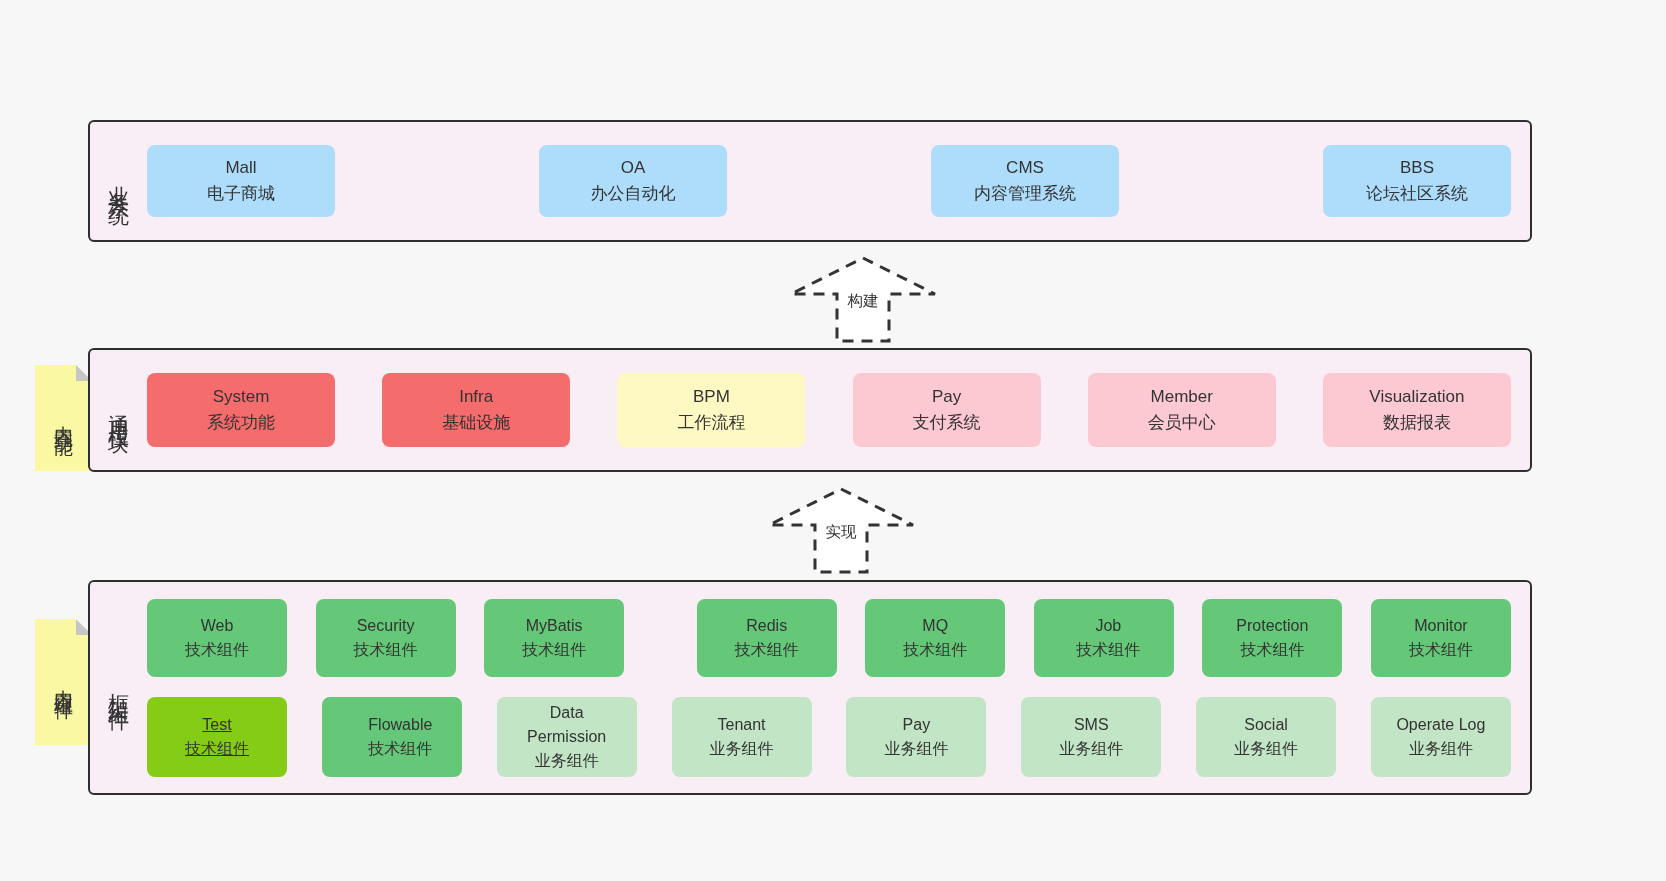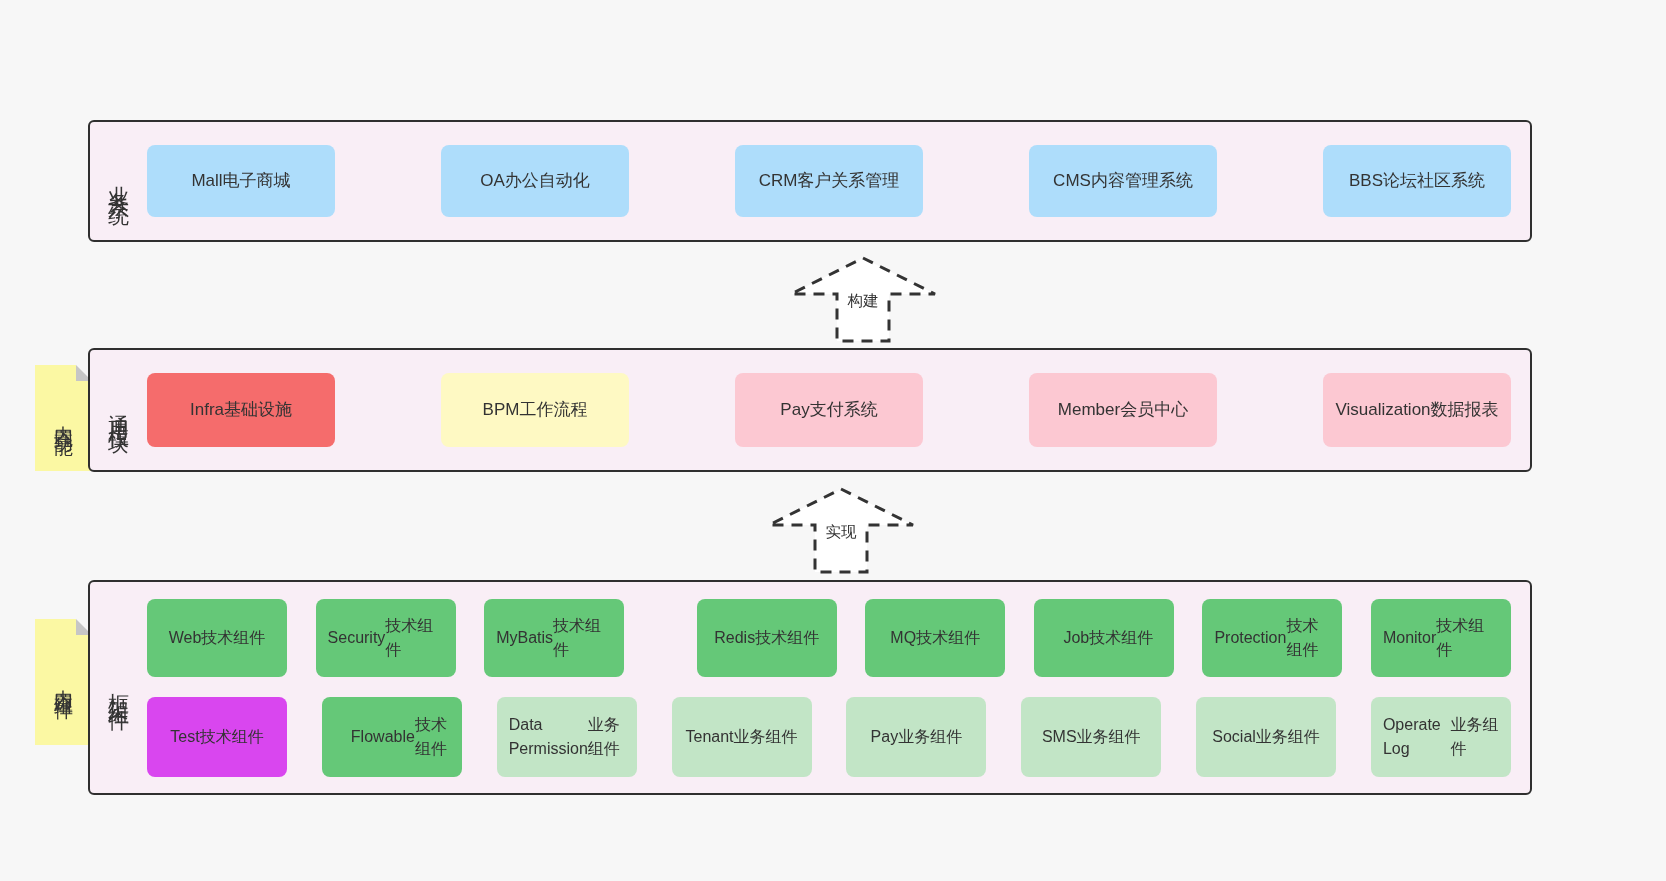--- a/index.html
+++ b/index.html
@@ -17,22 +17,22 @@
   #layer2{top:348px;height:124px;}
   #layer3{top:580px;height:215px;}
   .v-label{flex:0 0 57px;display:flex;align-items:center;justify-content:center;}
   .v-label span{
     writing-mode:vertical-lr;text-orientation:upright;
     font-size:21px;letter-spacing:6px;font-weight:500;color:#333;
   }
   .rows{flex:1;display:flex;flex-direction:column;justify-content:center;gap:20px;padding-right:19px;}
   .box-row{display:flex;justify-content:space-between;}
   .module-box{
-    border-radius:8px;display:flex;flex-direction:row;align-items:center;justify-content:center;
-    text-align:left;font-size:17px;line-height:26px;color:#333;box-sizing:border-box;
+    border-radius:8px;display:flex;flex-direction:column;align-items:center;justify-content:center;
+    text-align:center;font-size:17px;line-height:26px;color:#333;box-sizing:border-box;
   }
   #layer1 .module-box{width:188px;height:72px;}
   #layer2 .module-box{width:188px;height:74px;}
   #layer3 .module-box{width:140px;height:78px;font-size:16px;line-height:24px;padding:0 12px;}
   #layer3 .box-row:nth-child(2) .module-box{height:80px;}
   
   .note{
     position:absolute;left:35px;width:57px;background:#fbf8a3;z-index:0;
     display:flex;align-items:center;justify-content:center;
   }
@@ -78,24 +78,20 @@
         <div class="box-row">
           <div class="module-box" style="background: rgb(174, 221, 251);">
             <div class="box-title">Mall</div>
             <div class="box-sub">电子商城</div>
           </div>
           <div class="module-box" style="background: rgb(174, 221, 251);">
             <div class="box-title">OA</div>
             <div class="box-sub">办公自动化</div>
           </div>
           <div class="module-box" style="background: rgb(174, 221, 251);">
-            <div class="box-title">CRM</div>
-            <div class="box-sub">客户关系管理</div>
-          </div>
-          <div class="module-box" style="background: rgb(174, 221, 251);">
             <div class="box-title">CMS</div>
             <div class="box-sub">内容管理系统</div>
           </div>
           <div class="module-box" style="background: rgb(174, 221, 251);">
             <div class="box-title">BBS</div>
             <div class="box-sub">论坛社区系统</div>
           </div>
         </div>
       </div>
   </div>
@@ -107,20 +103,24 @@
     <span class="arrow-label">构建</span>
   </div>
 
   <div class="layer" id="layer2">
     <div class="v-label">
       <span>通用模块</span>
     </div>
     <div class="rows">
         <div class="box-row">
           <div class="module-box" style="background: rgb(245, 108, 108);">
+            <div class="box-title">System</div>
+            <div class="box-sub">系统功能</div>
+          </div>
+          <div class="module-box" style="background: rgb(245, 108, 108);">
             <div class="box-title">Infra</div>
             <div class="box-sub">基础设施</div>
           </div>
           <div class="module-box" style="background: #fef9c3;">
             <div class="box-title">BPM</div>
             <div class="box-sub">工作流程</div>
           </div>
           <div class="module-box" style="background: rgb(252, 200, 210);">
             <div class="box-title">Pay</div>
             <div class="box-sub">支付系统</div>
@@ -177,21 +177,21 @@
           <div class="module-box" style="background: rgb(101, 200, 120);">
             <div class="box-title">Protection</div>
             <div class="box-sub">技术组件</div>
           </div>
           <div class="module-box" style="background: rgb(101, 200, 120);">
             <div class="box-title">Monitor</div>
             <div class="box-sub">技术组件</div>
           </div>
         </div>
         <div class="box-row">
-          <div class="module-box" style="background: #d946ef;">
+          <div class="module-box" style="background: #84cc16; text-decoration: underline;">
             <div class="box-title">Test</div>
             <div class="box-sub">技术组件</div>
           </div>
           <div class="module-box" style="background: rgb(101, 200, 120); padding-left: 29px;">
             <div class="box-title">Flowable</div>
             <div class="box-sub">技术组件</div>
           </div>
           <div class="module-box" style="background: rgb(194, 229, 198);">
             <div class="box-title">Data Permission</div>
             <div class="box-sub">业务组件</div>

